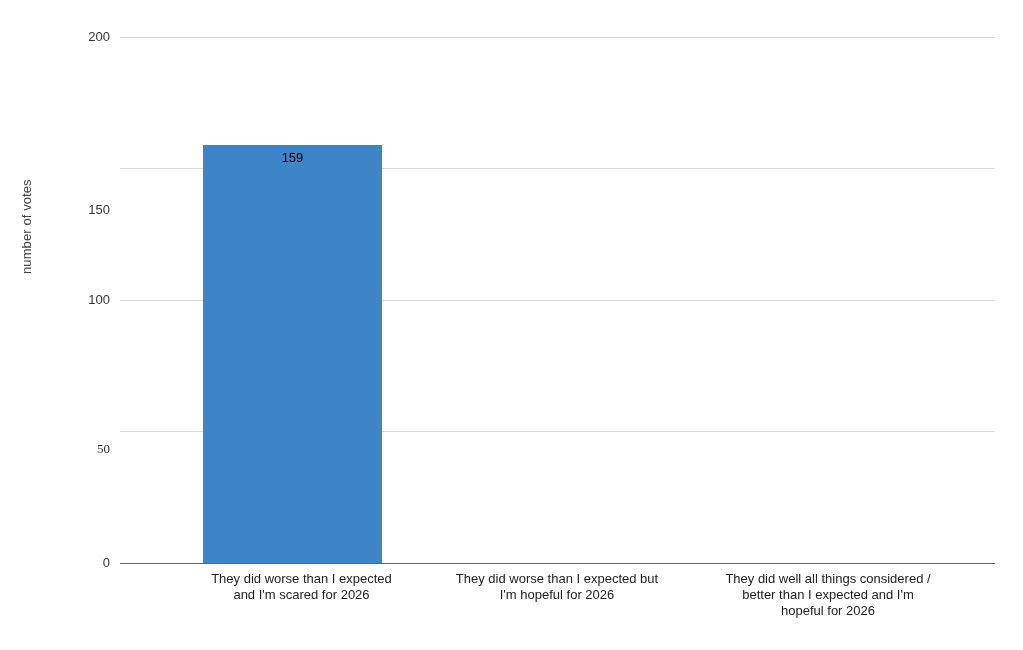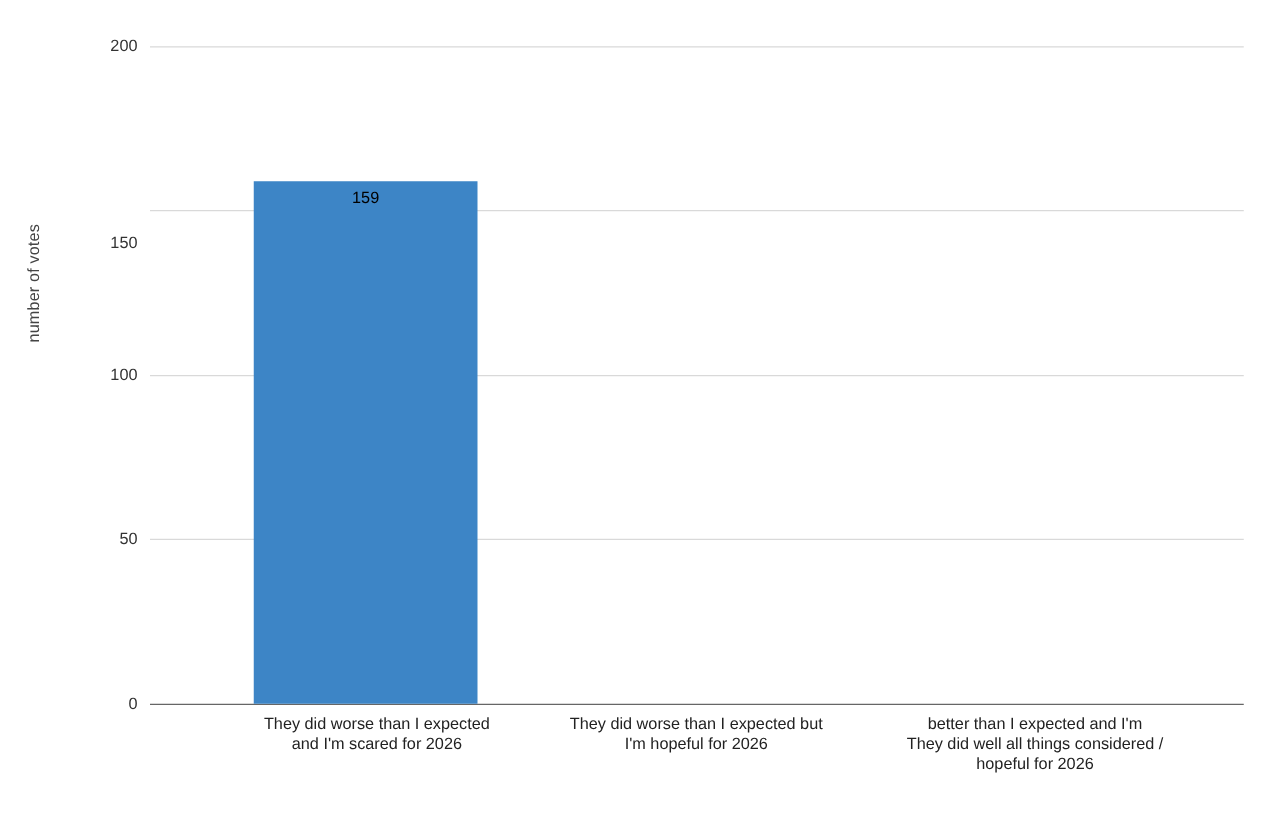--- a/index.html
+++ b/index.html
@@ -105,23 +105,23 @@
 
   <div class="plot-area">
 
     <div class="gridline" style="top:0px;"></div>
     <div class="gridline" style="top:131px;"></div>
     <div class="gridline" style="top:263px;"></div>
     <div class="gridline" style="top:394px;"></div>
     <div class="gridline baseline" style="top:526px;"></div>
 
     <div class="y-label" style="top:0px;">200</div>
-    <div class="y-label" style="top:115px;margin-top:36px;">150</div>
+    <div class="y-label" style="top:131px;margin-top:36px;">150</div>
     <div class="y-label" style="top:263px;">100</div>
-    <div class="y-label" style="top:394px;">50</div>
+    <div class="y-label" style="top:412px;font-family:Liberation Serif, serif;">50</div>
     <div class="y-label" style="top:526px;">0</div>
 
     <div class="bar" style="left:83px; width:179px; height:418px;">
       <span class="bar-value">159</span>
     </div>
 
 
 
   </div>
 
@@ -129,18 +129,18 @@
     <div>They did worse than I expected</div>
     <div>and I'm scared for 2026</div>
   </div>
 
   <div class="x-label" style="left:422px; width:270px;">
     <div>They did worse than I expected but</div>
     <div>I'm hopeful for 2026</div>
   </div>
 
   <div class="x-label" style="left:683px; width:290px;">
+    <div>They did well all things considered /</div>
     <div>better than I expected and I'm</div>
-    <div>They did well all things considered /</div>
     <div>hopeful for 2026</div>
   </div>
 
 </div>
 
 </body></html>

